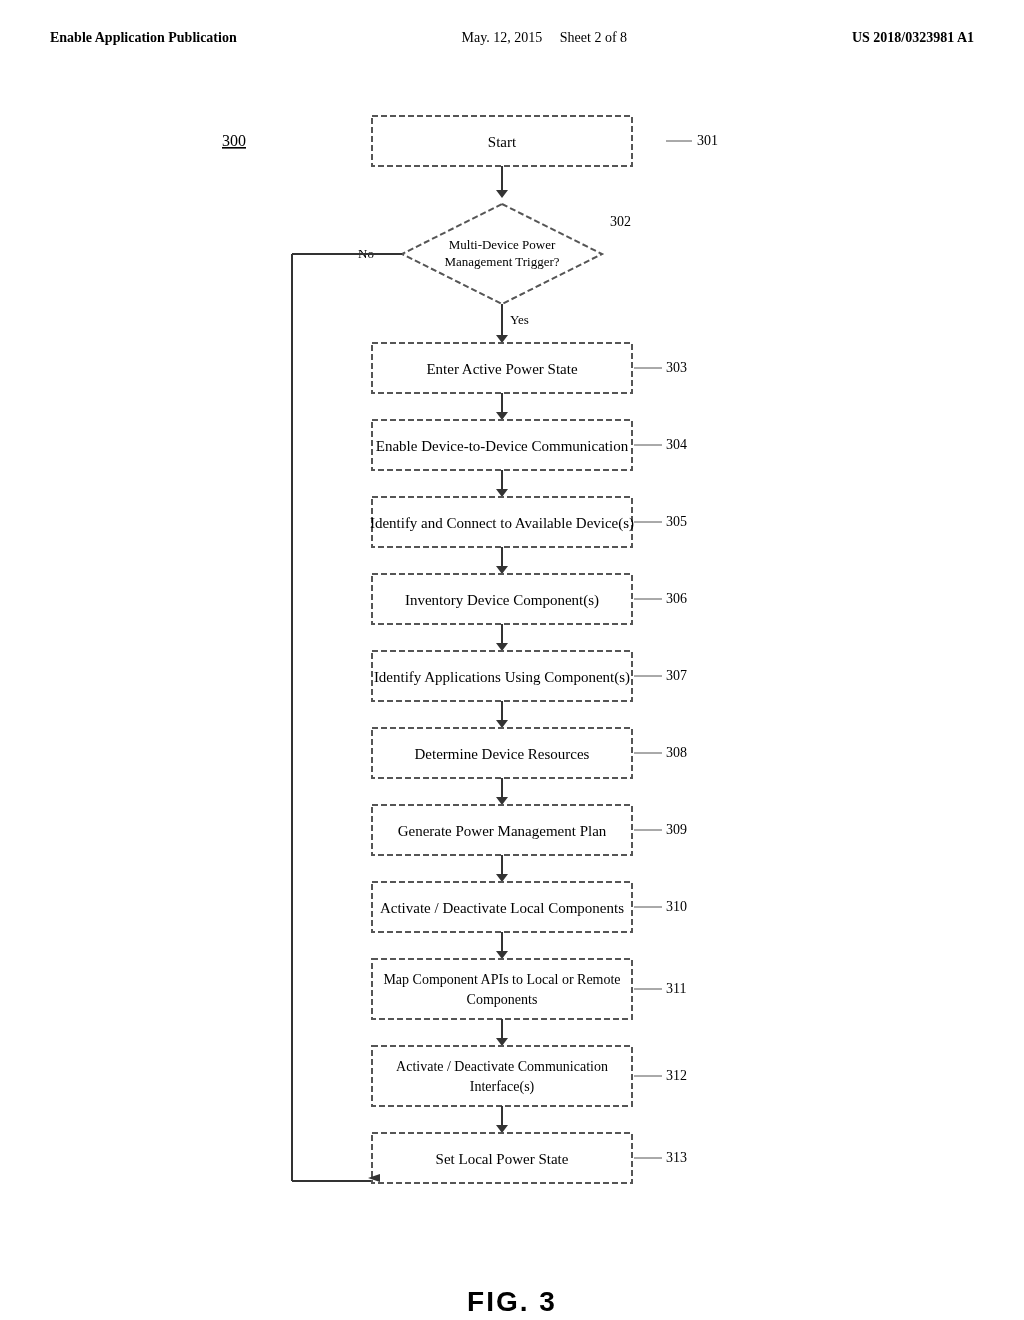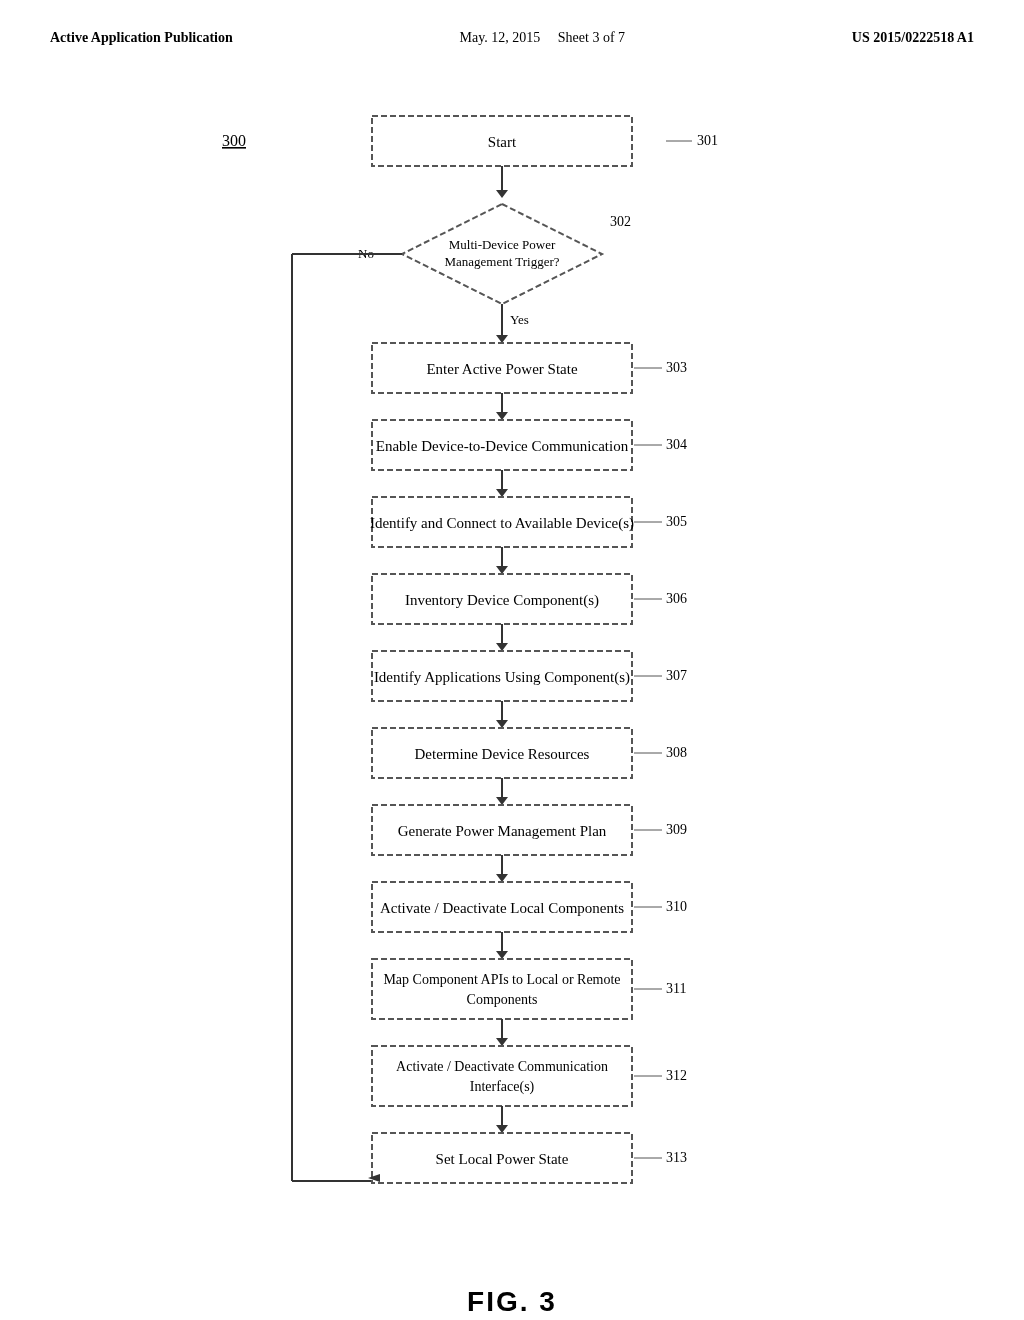--- a/index.html
+++ b/index.html
@@ -58,27 +58,27 @@
       margin-top: 10px;
       align-items: center;
     }
   </style>
 </head>
 <body>
 
 <div class="page">
 
   <div class="header">
-    <div class="header-left">Active Application Publication</div>
+    <div class="header-left">Enable Application Publication</div>
     <div class="header-center">
       <span>May. 12, 2015</span>
       &nbsp;&nbsp;&nbsp;
-      <span>Sheet 3 of 7</span>
+      <span>Sheet 2 of 8</span>
     </div>
-    <div class="header-right">US 2015/0222518 A1</div>
+    <div class="header-right">US 2018/0323981 A1</div>
   </div>
 
   <div class="svg-container">
     <svg width="700" height="1160" viewBox="0 0 700 1160">
 
       <text x="60" y="60" font-size="16" font-family="Times New Roman" text-decoration="underline">300</text>
 
       <rect x="210" y="30" width="260" height="50" fill="white" stroke="#555" stroke-width="2" stroke-dasharray="6,3"></rect>
       <text x="340" y="61" font-size="15" font-family="Times New Roman" text-anchor="middle">Start</text>
 

